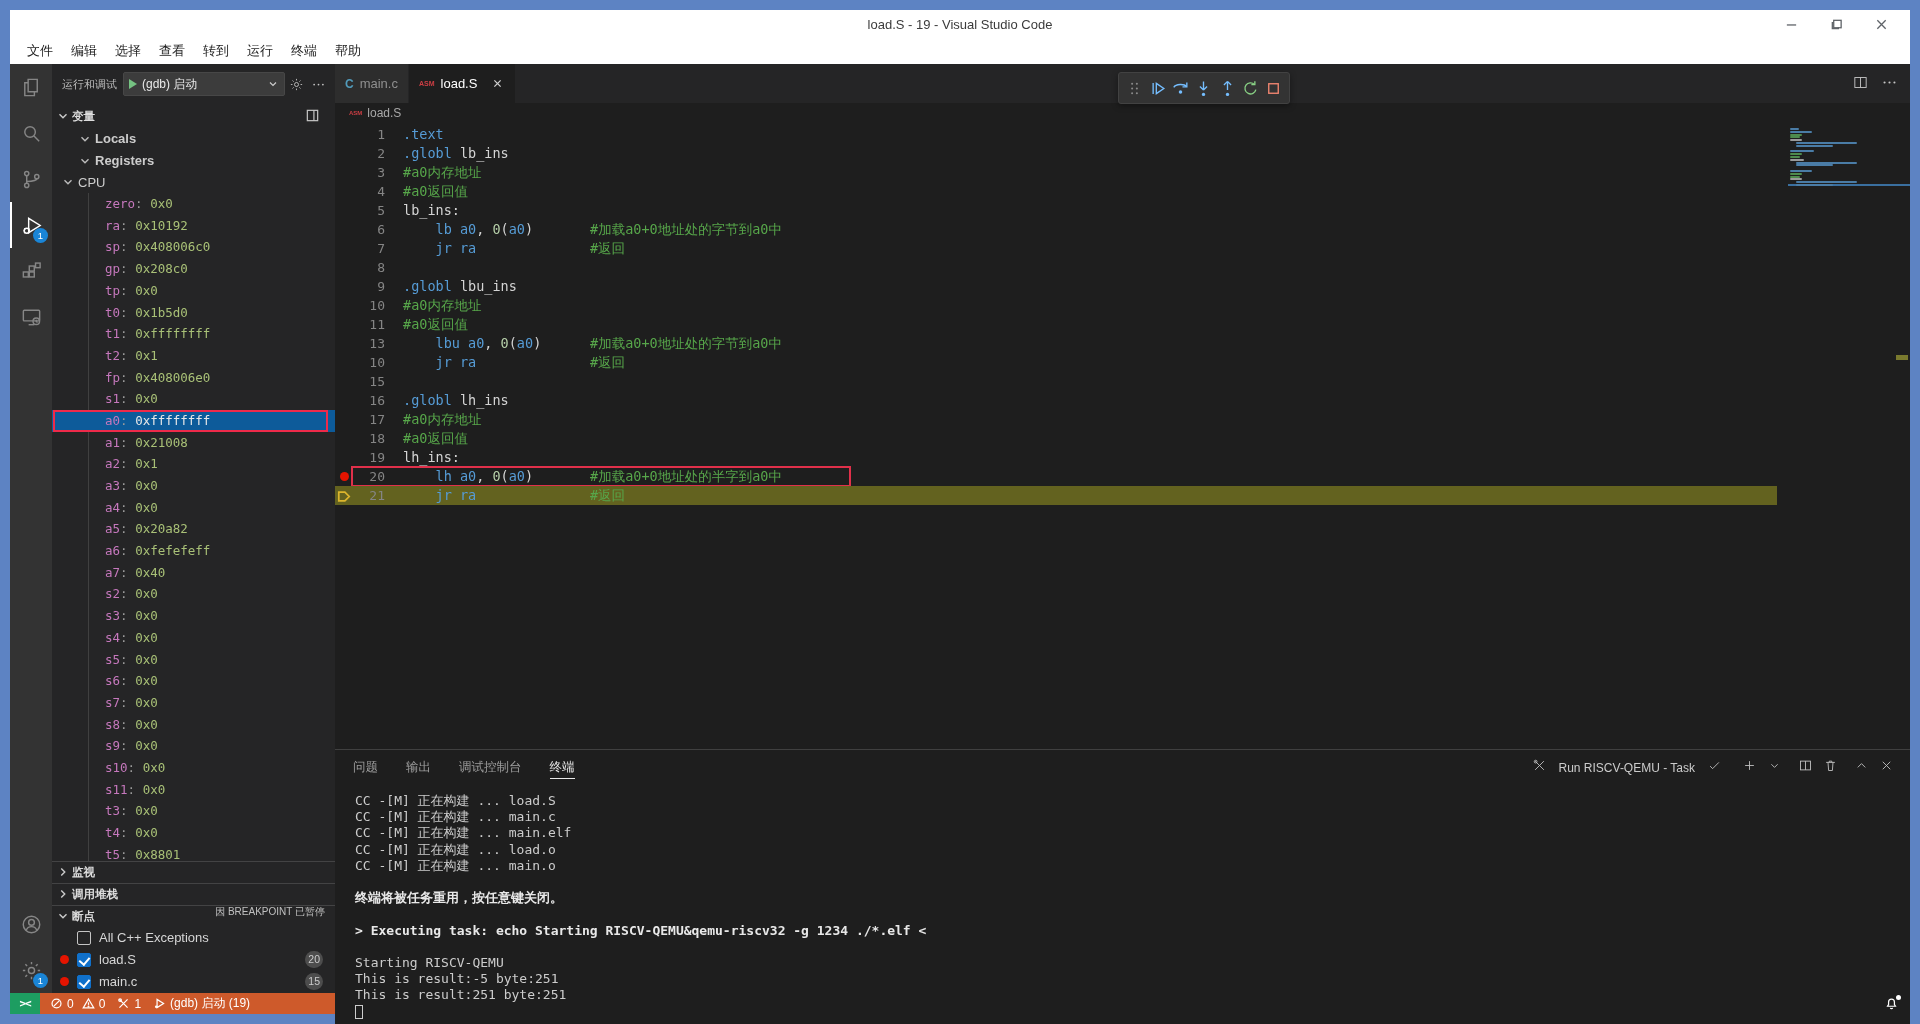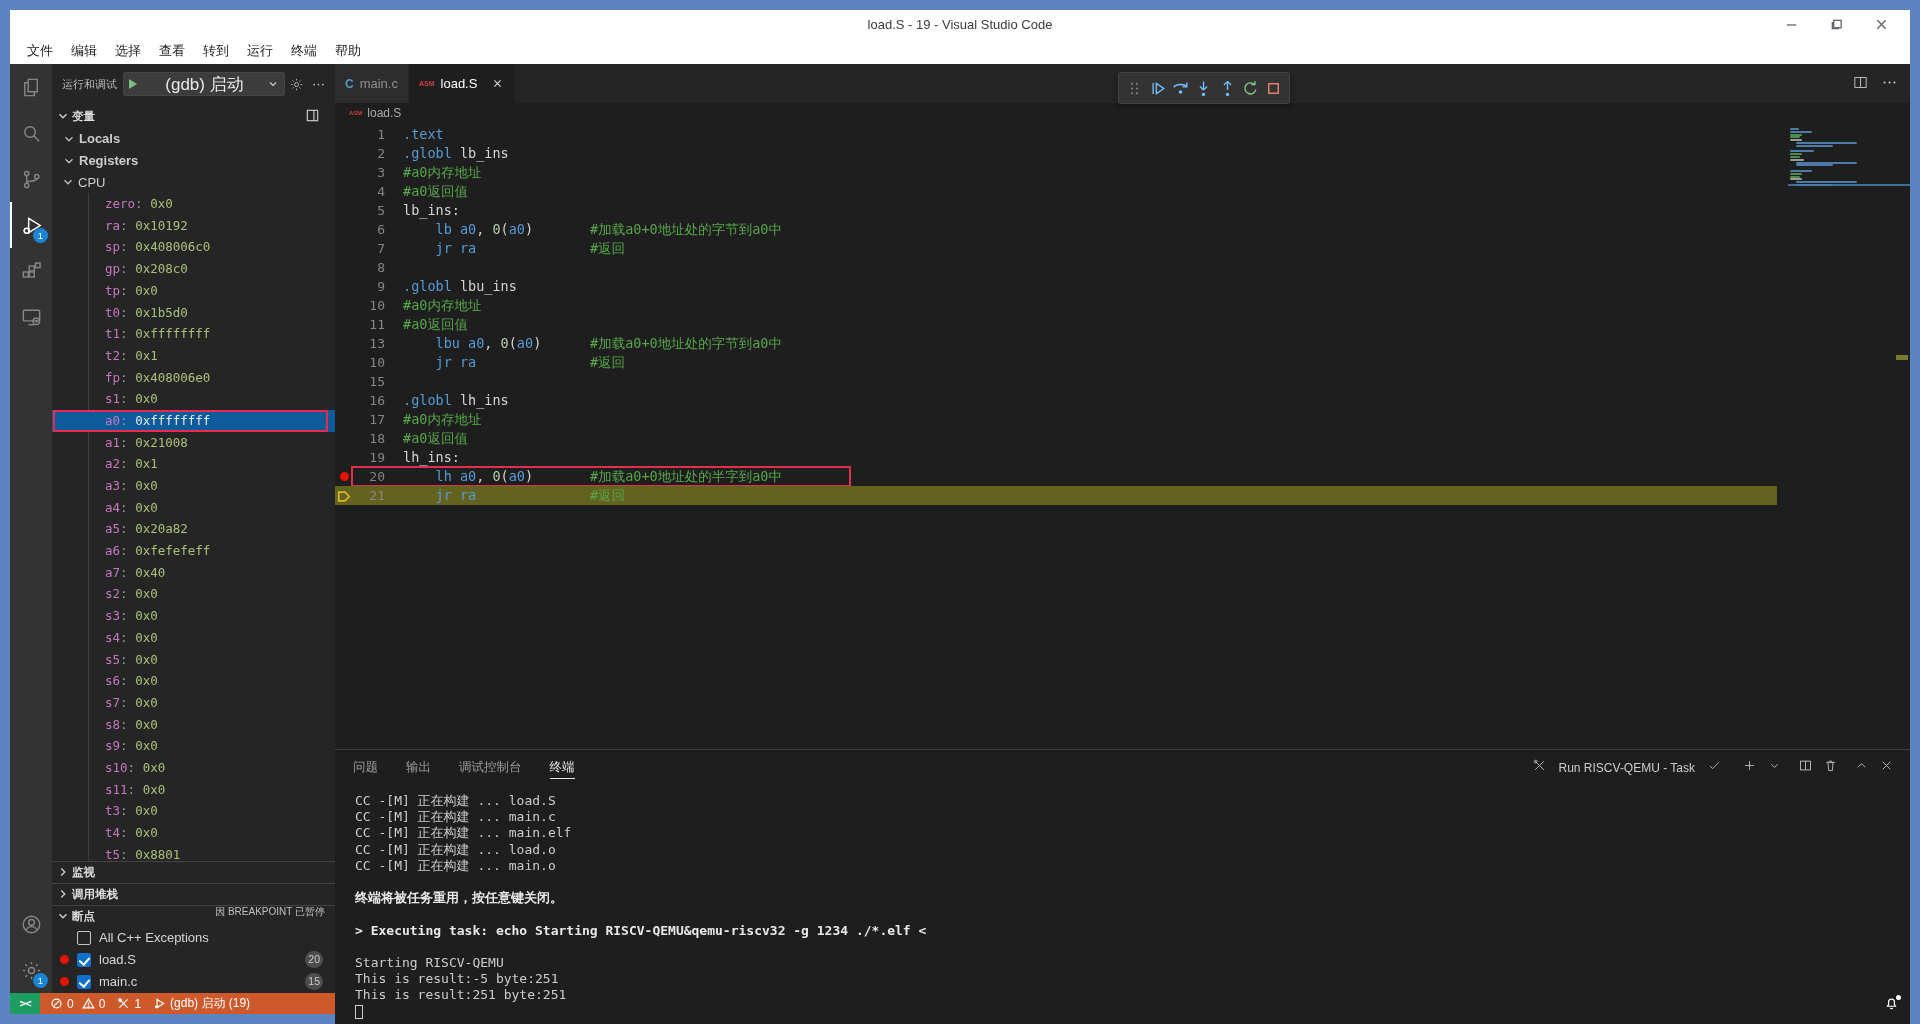--- a/index.html
+++ b/index.html
@@ -22,38 +22,38 @@
   
   .activitybar { width:42px; background:#333333; display:flex; flex-direction:column; align-items:center; flex:none; }
   .ab-item { width:42px; height:46px; display:flex; align-items:center; justify-content:center; position:relative; color:#868686; }
   .ab-item.active { color:#ffffff; border-left:2px solid #ffffff; }
   .ab-item svg { width:23px; height:23px; stroke:currentColor; fill:none; stroke-width:1.5; }
   .ab-badge { position:absolute; right:4px; bottom:5px; min-width:15px; height:15px; border-radius:8px; background:#1a85d6; color:#fff; font-size:9.5px; line-height:15px; text-align:center; }
   .ab-spacer { flex:1; }
 
   
   .sidebar { width:283px; background:#252526; flex:none; position:relative; overflow:hidden; color:#cccccc; }
-  .sb-toolbar { height:40px; display:flex; align-items:center; padding:0 6px 0 10px;text-align:center; }
+  .sb-toolbar { height:40px; display:flex; align-items:center; padding:0 6px 0 10px; }
   .sb-title { font-size:11px; color:#bdbdbd; white-space:nowrap; margin-right:6px; }
   .sb-dd { height:24px; background:#3c3c3c; border:1px solid #474747; border-radius:2px; display:flex; align-items:center; padding:0 5px; flex:1; min-width:0; }
   .sb-dd .play { width:0; height:0; border-left:8px solid #75c282; border-top:5px solid transparent; border-bottom:5px solid transparent; margin-right:5px; flex:none; }
-  .sb-dd-label { font-size:17px; color:#e8e8e8; white-space:nowrap; overflow:hidden; flex:1; }
+  .sb-dd-label { font-size:12px; color:#e8e8e8; white-space:nowrap; overflow:hidden; flex:1; }
   .sb-dd svg.chev { width:12px; height:12px; stroke:#cccccc; fill:none; stroke-width:1.6; flex:none; }
   .sb-tool-ic { width:22px; height:22px; display:flex; align-items:center; justify-content:center; color:#c5c5c5; flex:none; }
   .sb-tool-ic svg { width:15px; height:15px; stroke:currentColor; fill:none; stroke-width:1.4; }
   .sb-sec-head { height:24px; display:flex; align-items:center; font-size:11.5px; font-weight:bold; color:#dddddd; padding:0 8px 0 4px; position:relative; }
   .sb-sec-head .chev { width:14px; height:14px; margin-right:2px; flex:none; }
   .sb-sec-head .chev svg { width:14px; height:14px; stroke:#cccccc; fill:none; stroke-width:1.6; }
   .sb-sec-head.bordered { border-top:1px solid rgba(204,204,204,0.18); height:22px; }
   .sec-right-ic { position:absolute; right:14px; top:4px; width:16px; height:16px; color:#c5c5c5; }
   .sec-right-ic svg { width:15px; height:15px; stroke:currentColor; fill:none; stroke-width:1.3; }
   .tree-row { height:21.7px; display:flex; align-items:center; font-size:13px; color:#cccccc; }
   .tree-row .chev { width:14px; height:14px; margin-right:3px; flex:none; }
   .tree-row .chev svg { width:14px; height:14px; stroke:#bbbbbb; fill:none; stroke-width:1.6; }
-  .t1 { padding-left:10px; font-weight:bold; }
+  .t1 { padding-left:26px; font-weight:bold; }
   .t2 { padding-left:9px; }
   .registers { position:relative; }
   .registers::before { content:""; position:absolute; left:36px; top:0; bottom:0; width:1px; background:#404040; }
   .reg-row { height:21.7px; line-height:21.7px; padding-left:53px; font-family:"DejaVu Sans Mono", monospace; font-size:12.5px; white-space:nowrap; position:relative; }
   .reg-name { color:#c678bd; }
   .reg-colon { color:#9a9a9a; }
   .reg-val { color:#a9c177; }
   .reg-row.selected { background:#0d5b9a; }
   .reg-row.selected .reg-val { color:#e8e8e8; }
   .reg-row.selected::after { content:""; position:absolute; left:1px; right:7px; top:0; bottom:0; border:2px solid #ee2a4a; }

